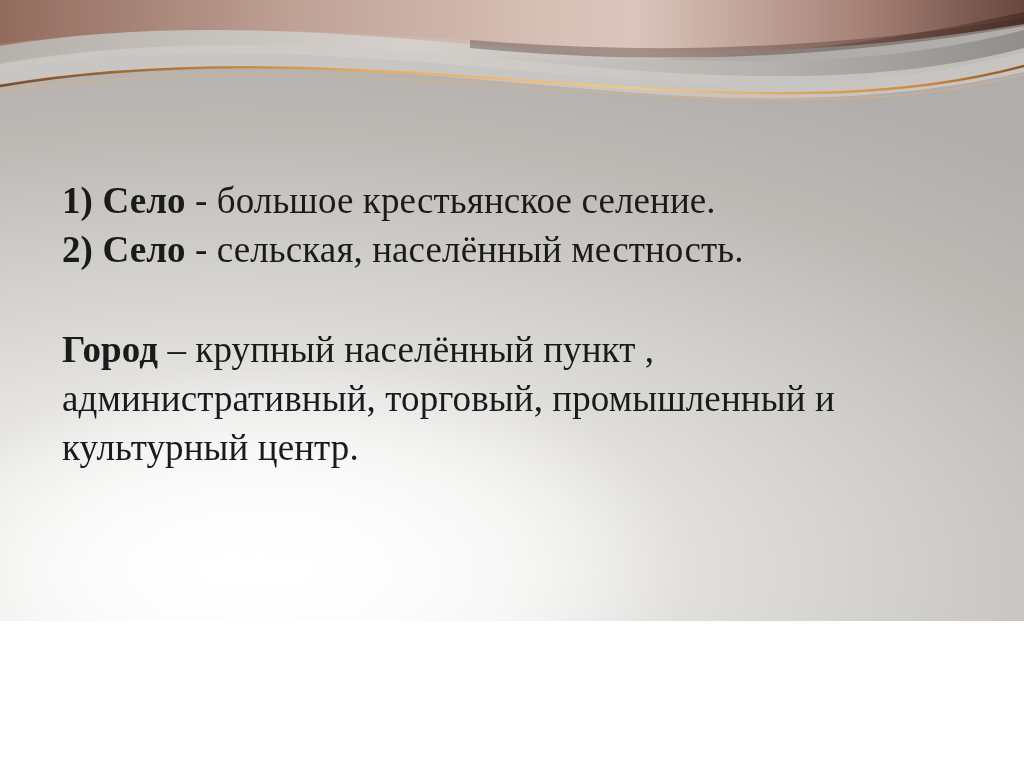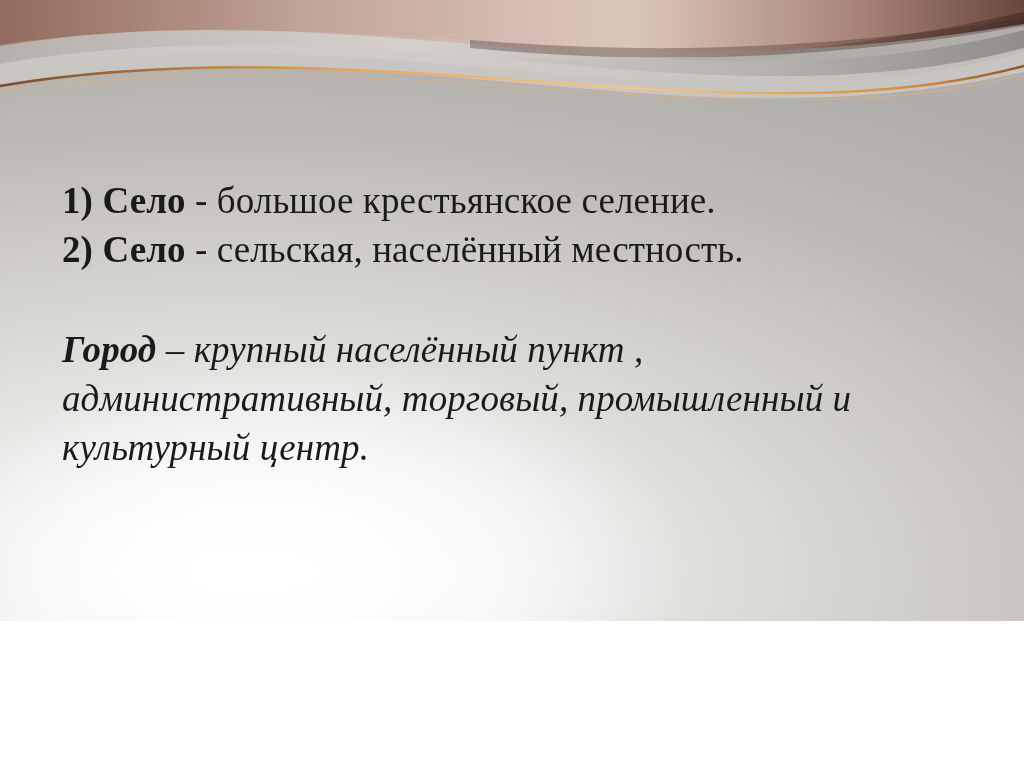--- a/index.html
+++ b/index.html
@@ -55,21 +55,20 @@
 
   .para {
     color: #1a1a1a;
     font-size: 37px;
     line-height: 49px;
     margin: 0;
     letter-spacing: 0.1px;
   }
   .para.second {
     margin-top: 51px;
-    font-style: italic;
   }
   .b {
     font-weight: bold;
   }
 </style>
 </head>
 <body>
 
 <div class="slide">
 

